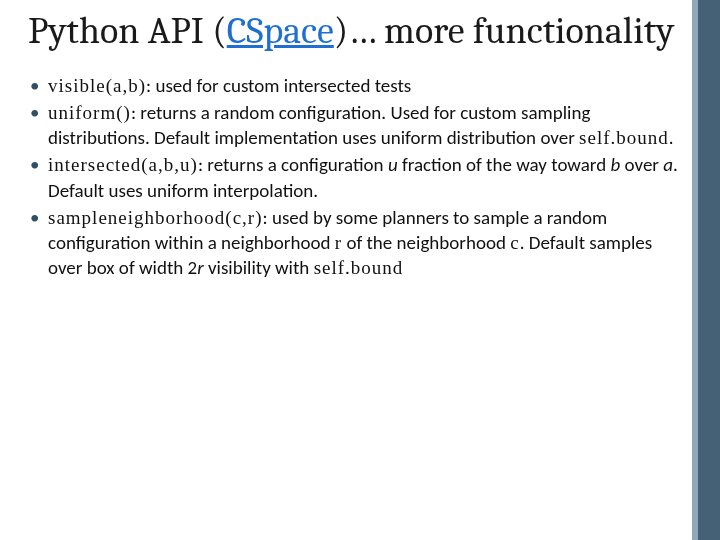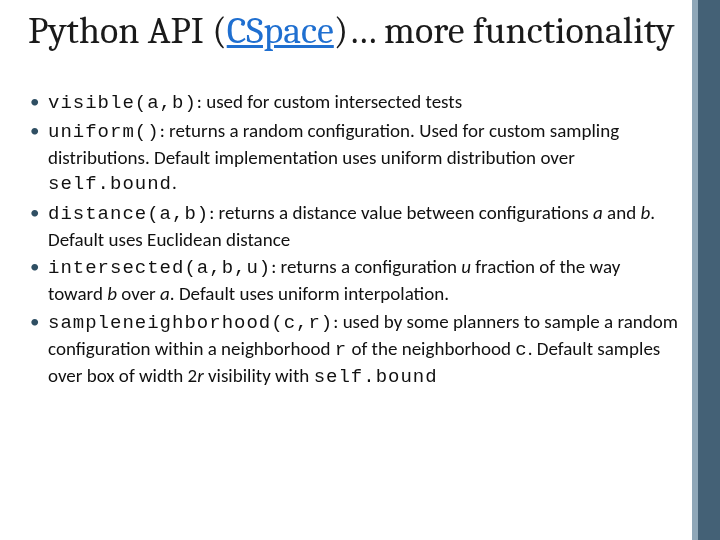--- a/index.html
+++ b/index.html
@@ -26,21 +26,21 @@
     position: absolute;
     left: 28px; top: 10px;
     width: 650px;
   }
   h1.title {
     font-family: "Cambria", "Georgia", serif;
     font-weight: 400;
     font-size: 38px;
     line-height: 1.12;
     color: #1a1a1a;
-    margin-bottom: 36px;
+    margin-bottom: 20px;
   }
   h1.title .link {
     color: #1f6fd0;
     text-decoration: underline;
   }
   ul.bullets {
     list-style: none;
     font-size: 19px;
     line-height: 1.33;
     color: #111;
@@ -51,36 +51,35 @@
     margin-bottom: 2px;
   }
   ul.bullets > li::before {
     content: "•";
     position: absolute;
     left: 2px; top: 0;
     color: #2f4f63;
     font-size: 19px;
   }
   .mono {
-    font-family: Liberation Mono, monospace;
+    font-family: Liberation Serif, serif;
     letter-spacing: 1px;
   }
   .ital { font-style: italic; }
 </style>
 </head>
 <body>
 
 <div class="sidebar-stripe">
   <div class="inner"></div>
 </div>
 
 <div class="slide">
   <h1 class="title">
     <span>Python API (</span><span class="link">CSpace</span><span>)… more functionality</span>
   </h1>
   <ul class="bullets">
       <li><span class="mono">visible(a,b)</span><span>: used for custom intersected tests</span></li>
       <li><span class="mono">uniform()</span><span>: returns a random configuration.  Used for custom sampling distributions. Default implementation uses uniform distribution over </span><span class="mono">self.bound</span><span>.</span></li>
-      <li><span class="mono">distance(a,b)</span><span>: returns a distance value between configurations </span><span class="ital">a</span><span> and </span><span class="ital">b</span><span>. Default uses Euclidean distance</span></li>
       <li><span class="mono">intersected(a,b,u)</span><span>: returns a configuration </span><span class="ital">u</span><span> fraction of the way toward </span><span class="ital">b</span><span> over </span><span class="ital">a</span><span>. Default uses uniform interpolation.</span></li>
       <li><span class="mono">sampleneighborhood(c,r)</span><span>: used by some planners to sample a random configuration within a neighborhood </span><span class="mono">r</span><span> of the neighborhood </span><span class="mono">c</span><span>. Default samples over box of width 2</span><span class="ital">r</span><span> visibility with </span><span class="mono">self.bound</span></li>
     </ul>
 </div>
 
 </body></html>

